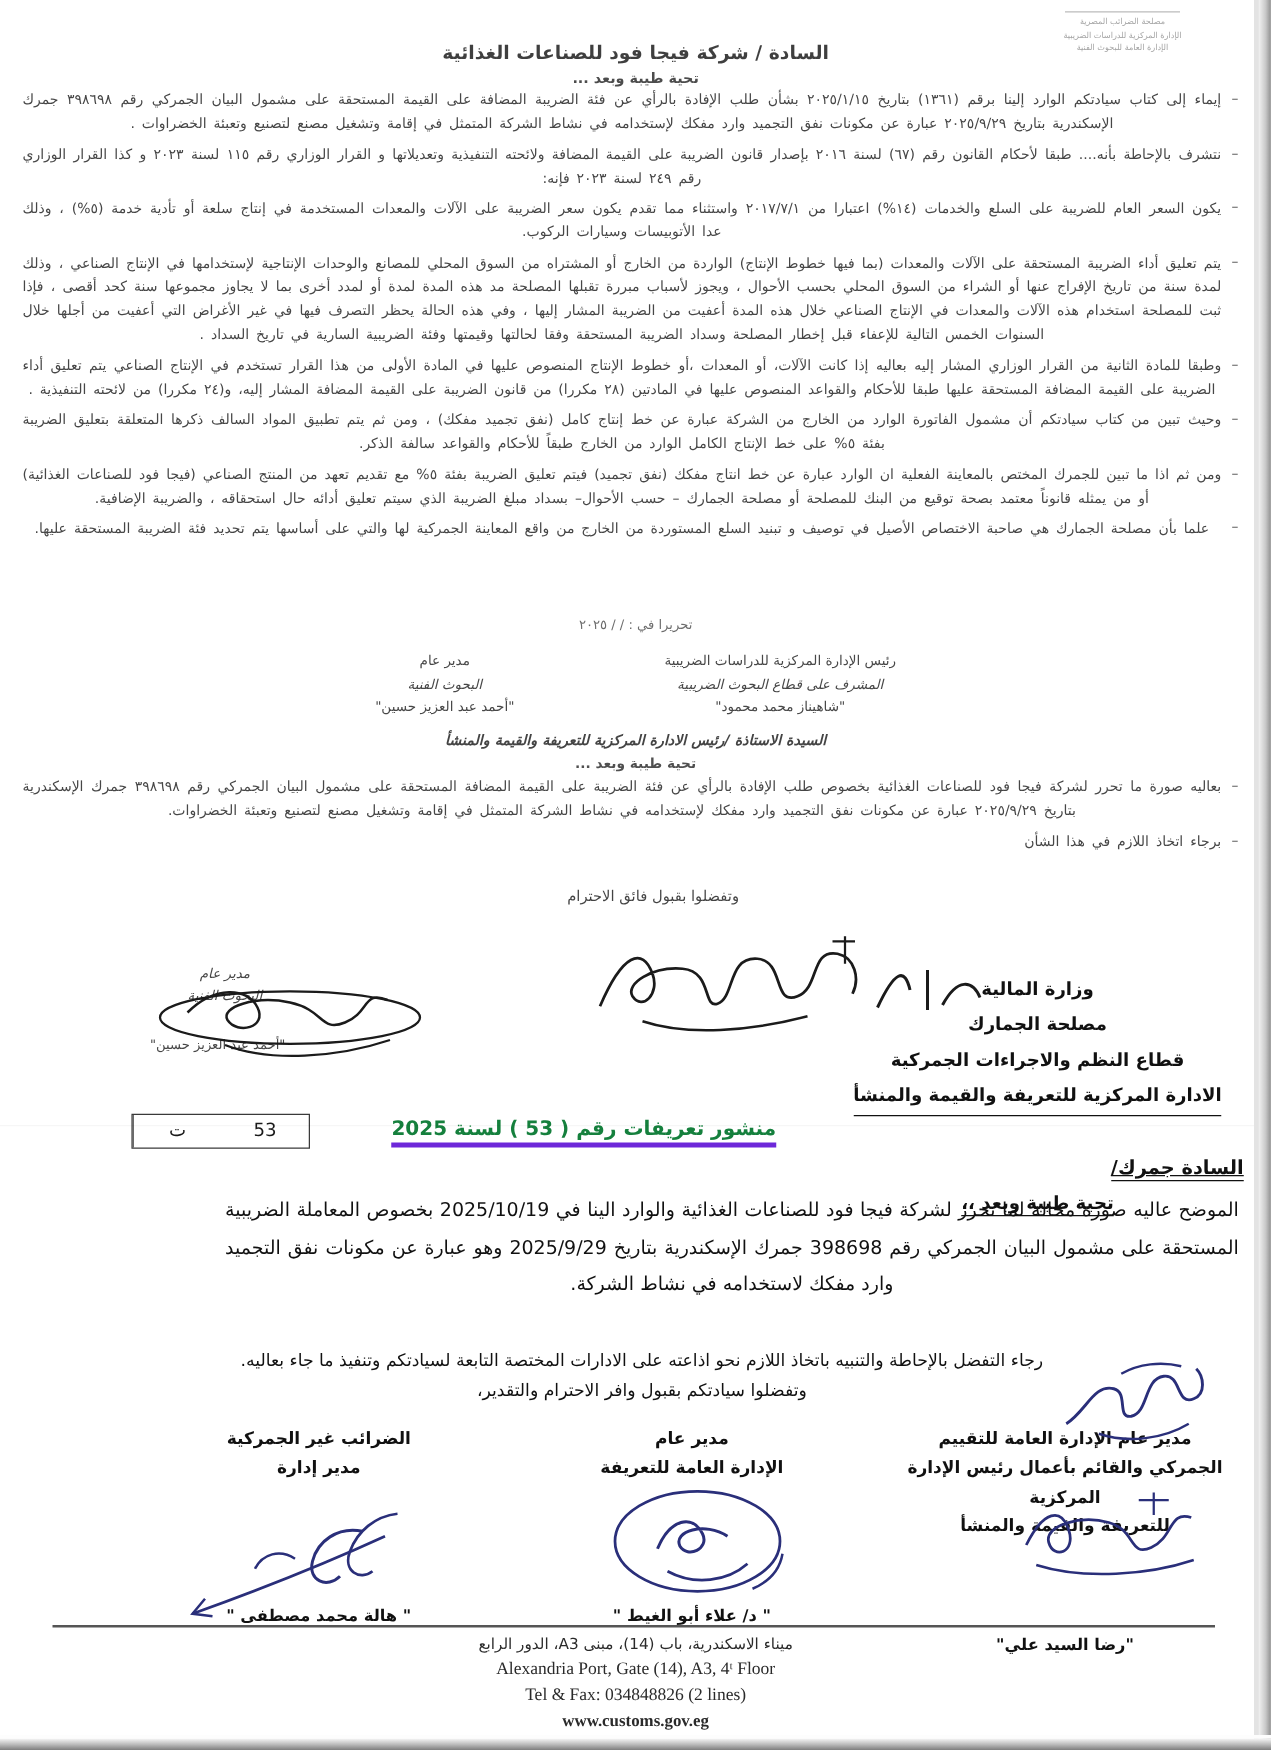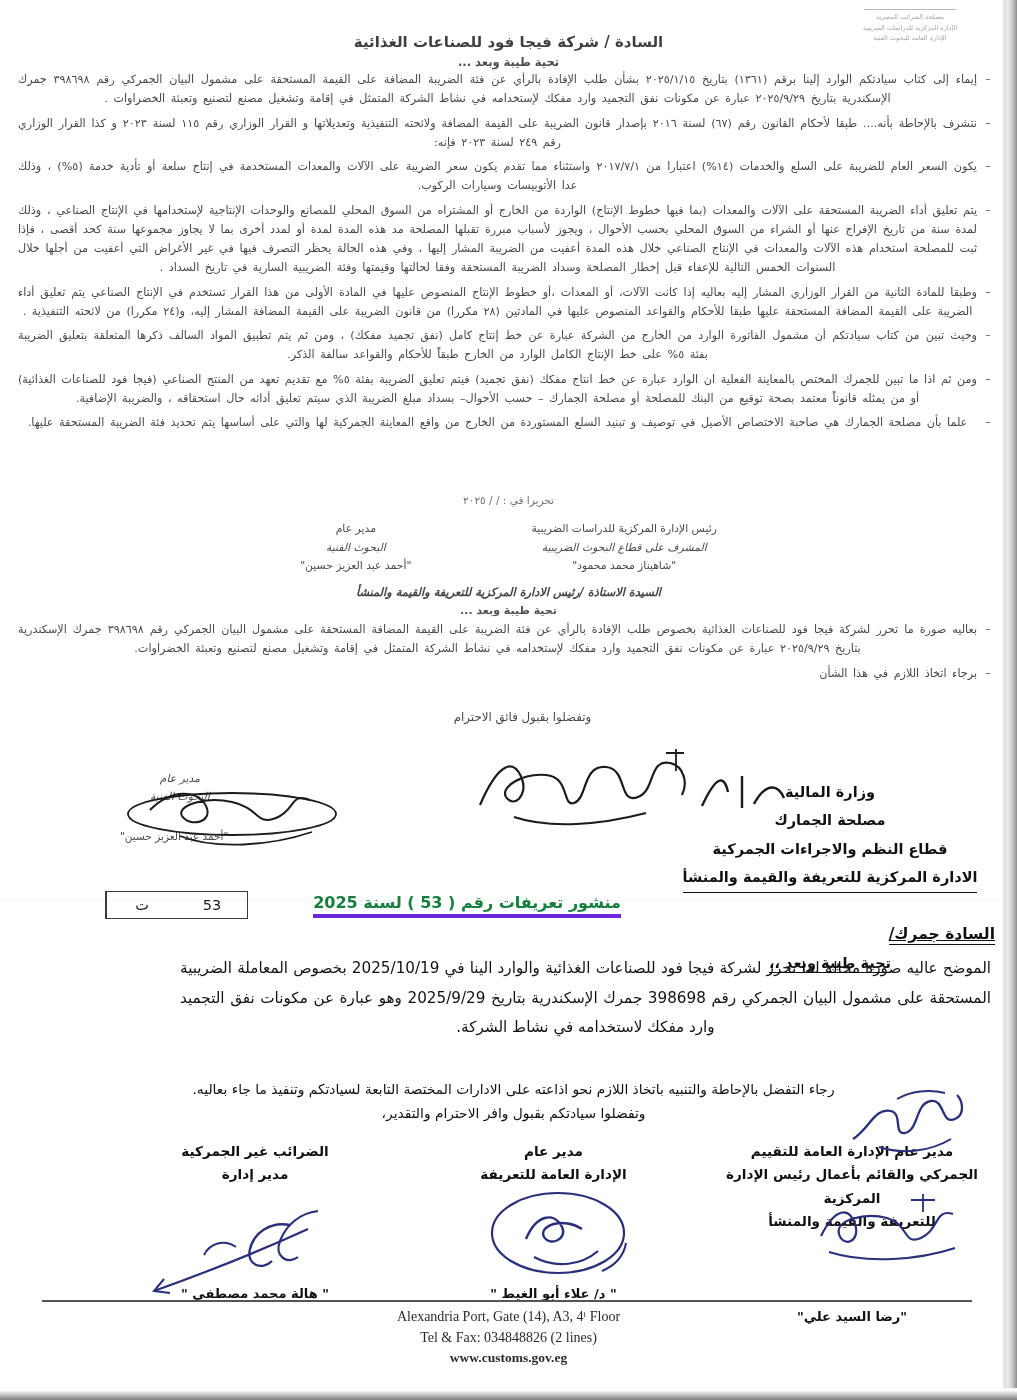--- a/index.html
+++ b/index.html
@@ -53,21 +53,21 @@
   
   .upper {
     position: absolute;
     top: 0; left: 0;
     width: 1017px;
     filter: blur(0.22px);
     opacity: 0.93;
   }
   .letterhead {
     position: absolute;
-    top: 9px; right: 12px;
+    top: 9px; right: 24px;
     width: 190px;
     text-align: center;
     font-size: 6.5px;
     line-height: 1.65;
     color: #777;
     opacity: 0.72;
     filter: blur(0.45px);
     letter-spacing: 0.3px;
   }
   .lh-rule {
@@ -546,20 +546,21 @@
       <path class="ink-blue" stroke-width="2.2" d="M178,16 C160,18 146,30 140,46 C134,62 148,70 158,62"></path>
       <path class="ink-blue" stroke-width="2.4" d="M150,30 C130,26 114,38 110,54 C106,70 122,76 132,66"></path>
       <path class="ink-blue" stroke-width="2.2" d="M168,34 C120,56 70,76 14,96"></path>
       <path class="ink-blue" stroke-width="2" d="M24,84 L14,96 L30,98"></path>
       <path class="ink-blue" stroke-width="2" d="M96,52 C84,44 70,48 64,60"></path>
     </svg>
   </div>
 
   <div class="footer-rule"></div>
   <div class="footer">
+    <div class="ar">ميناء الاسكندرية، باب (14)، مبنى A3، الدور الرابع</div>
     <div class="en">Alexandria Port, Gate (14), A3, 4ᵗ Floor</div>
     <div class="en">Tel &amp; Fax: 034848826 (2 lines)</div>
     <div class="site">www.customs.gov.eg</div>
   </div>
 
   <div class="fold-mark"></div>
   <div class="edge-right2"></div>
   <div class="edge-right"></div>
   <div class="edge-bottom-white"></div>
   <div class="edge-bottom"></div>

